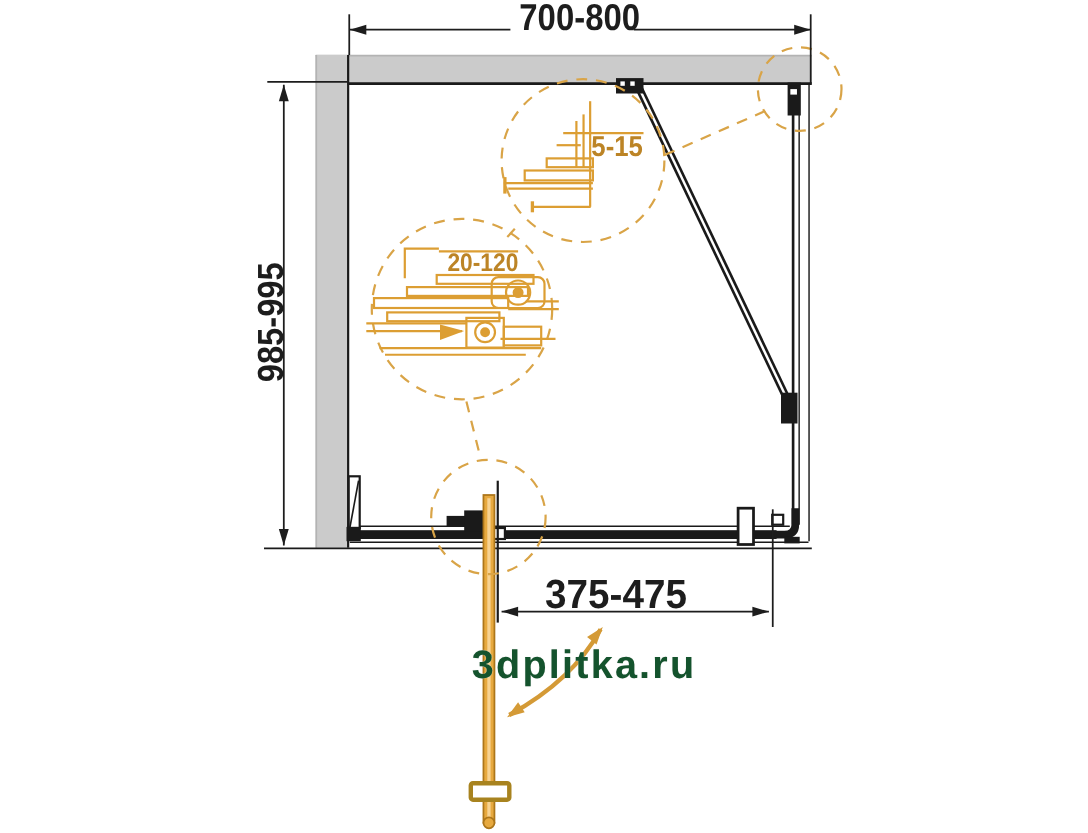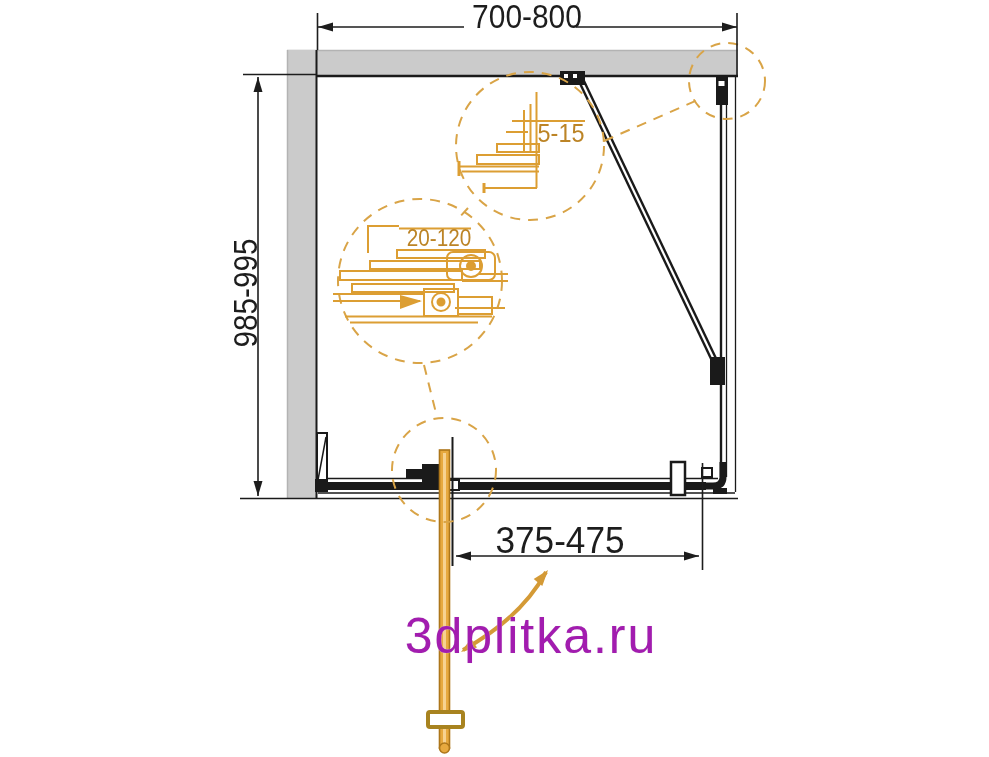--- a/index.html
+++ b/index.html
@@ -1,34 +1,34 @@
 <!DOCTYPE html>
 <html><head>
 <meta charset="utf-8">
 <style>
   html,body{margin:0;padding:0;background:#ffffff;}
   .stage{
     position:relative;width:989px;height:757px;background:#ffffff;
-    font-family:"Liberation Sans",sans-serif;overflow:hidden;
+    font-family:"Liberation Sans",sans-serif;overflow:hidden;font-weight:bold;
   }
   .stage svg{position:absolute;left:0;top:0;}
   .label{
     position:absolute;display:flex;align-items:center;justify-content:center;
     white-space:nowrap;color:#1d1d1d;line-height:1;
   }
   .dim-top   {left:427px;top:0px;   width:200px;height:32px;font-size:34px;transform:scaleX(.88);}
   .dim-left  {left:140px;top:276px; width:210px;height:34px;font-size:33px;
               transform:rotate(-90deg) scaleX(.9);}
   .dim-door  {left:460px;top:524px; width:200px;height:32px;font-size:37px;transform:scaleX(.95);}
   .detail-lbl{color:#bc8426;}
   .lbl-515   {left:511px;top:120px;width:100px;height:26px;font-size:26px;transform:scaleX(.9);}
   .lbl-20120 {left:379px;top:226px;width:120px;height:24px;font-size:23px;transform:scaleX(.9);}
   .watermark{
-    left:331px;top:606px;width:400px;height:60px;font-size:50px;
-    color:#a21caf;letter-spacing:2px;text-shadow:0 0 1px #dedede;
+    left:331px;top:574px;width:400px;height:60px;font-size:36px;
+    color:#14532d;letter-spacing:2px;text-shadow:0 0 1px #dedede;
   }
 </style>
 </head>
 <body>
 
 <div class="stage">
 
   <svg width="989" height="757" viewBox="0 0 989 757">
 
     <g>

